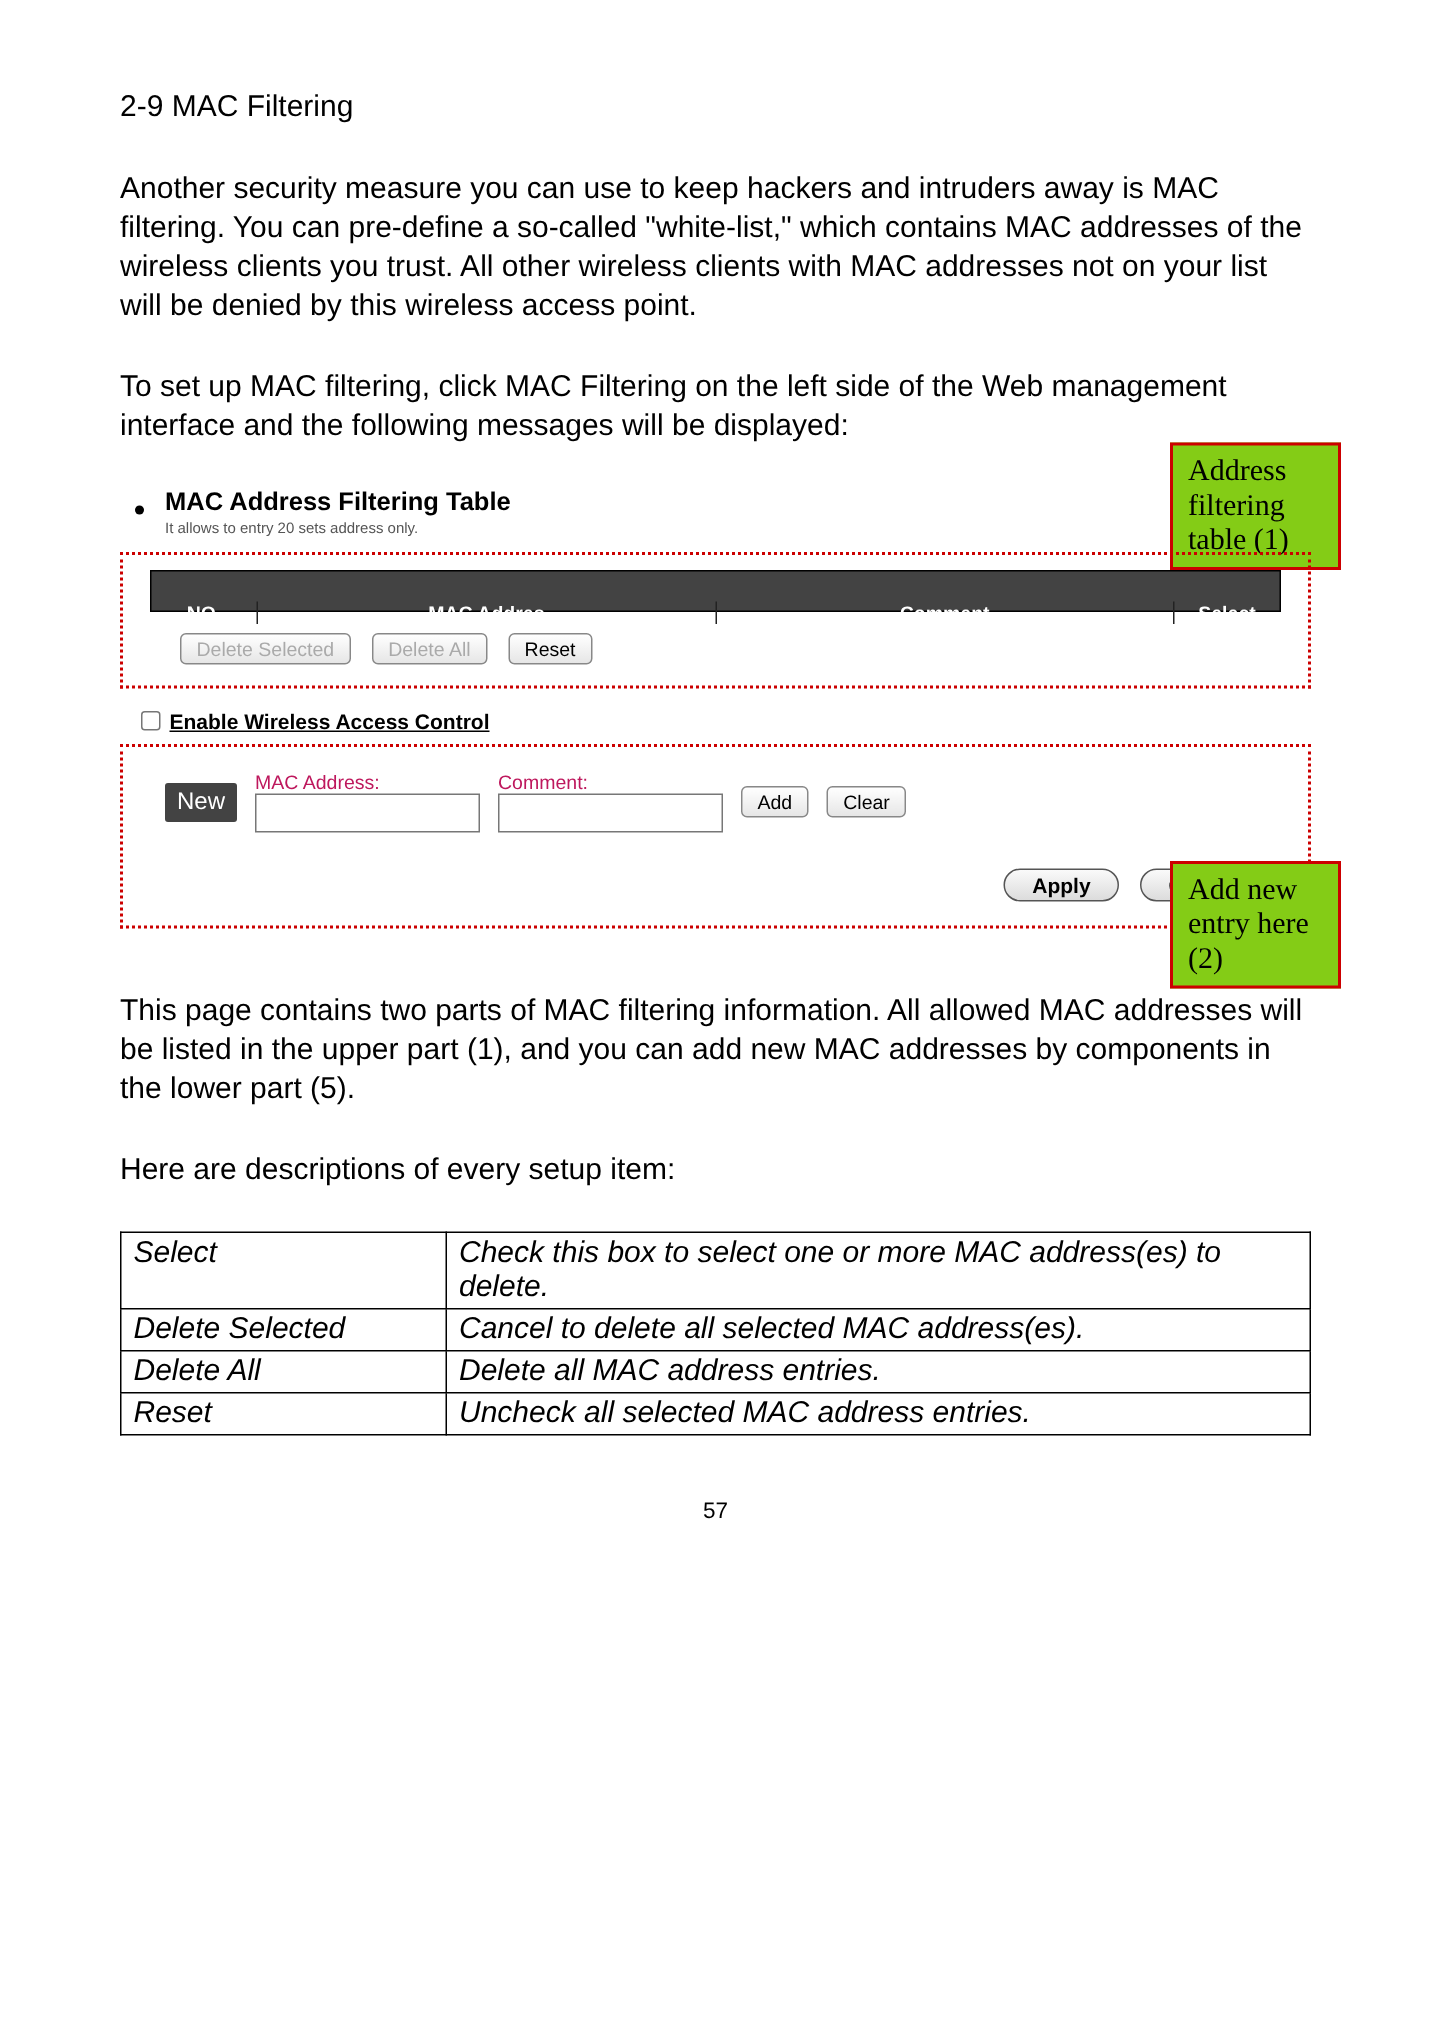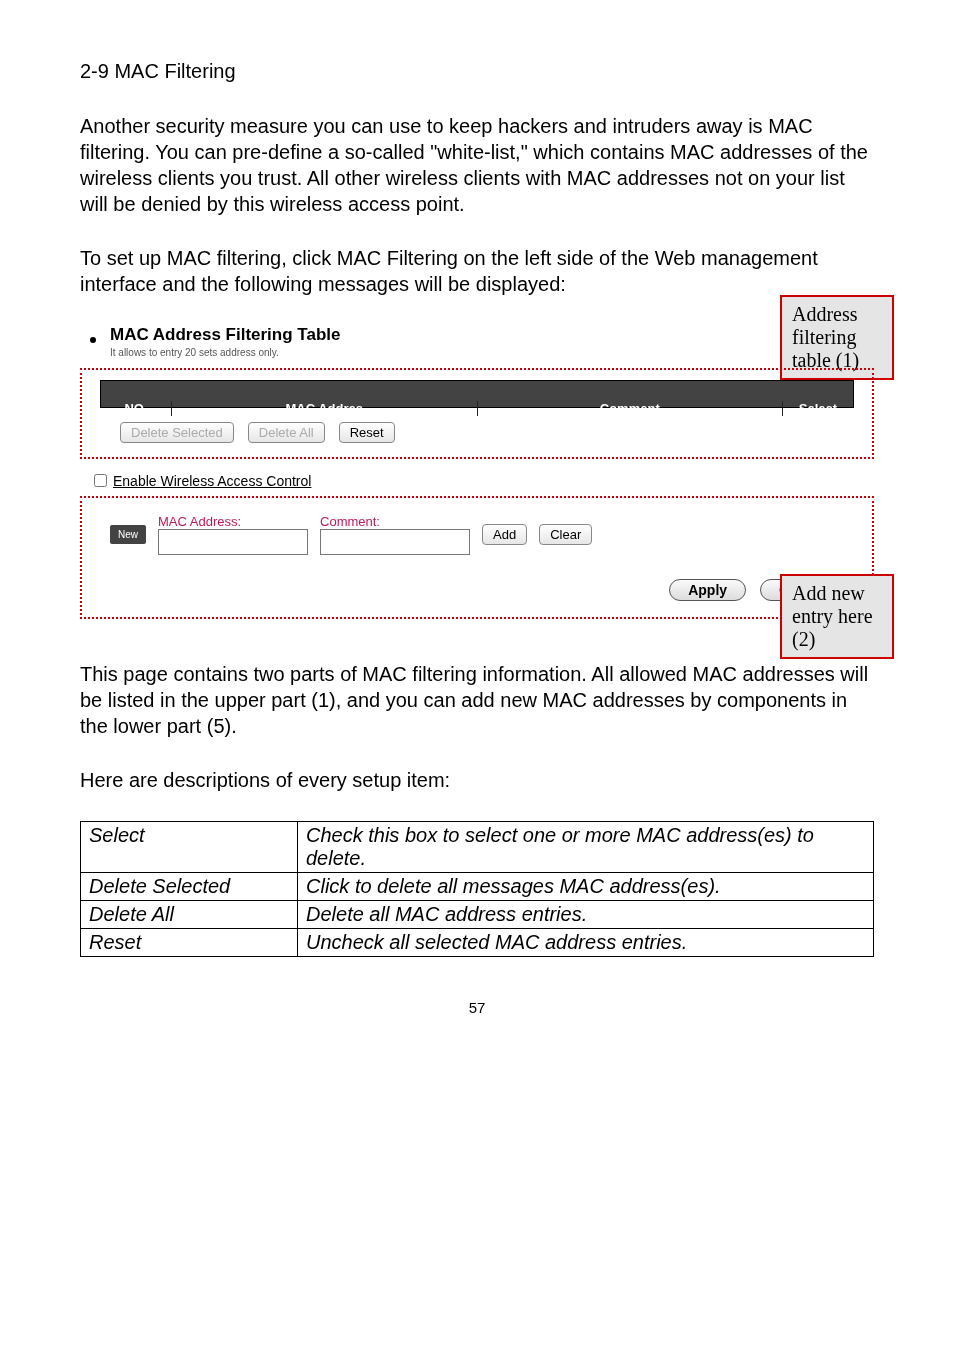--- a/index.html
+++ b/index.html
@@ -9,21 +9,21 @@
       padding: 60px 80px;
       width: 954px;
       box-sizing: border-box;
     }
     .heading { font-size: 20px; margin-bottom: 30px; }
     .paragraph { font-size: 20px; line-height: 1.3; margin-bottom: 28px; }
     .figure { position: relative; margin: 0; }
     .callout-box {
       position: absolute;
       border: 2px solid #c00;
-      background: #e5e5e5;
+      background: #84cc16;
       padding: 6px 10px;
       font-family: "Times New Roman", serif;
       font-size: 20px;
     }
     .callout-top { right: -20px; top: -30px; width: 90px; }
     .callout-bottom { right: -20px; bottom: -40px; width: 90px; }
 
     
     .filter-wrap { position: relative; }
     .ft-title { font-size: 17px; font-weight: bold; margin: 10px 0 2px 30px; }
@@ -43,24 +43,24 @@
       border: 1px solid #888;
       border-radius: 4px;
       padding: 2px 10px;
       font-size: 13px;
       font-family: "Trebuchet MS", Arial, sans-serif;
     }
     .winbtn.disabled { color: #aaa; }
 
     .enable-row { display: flex; align-items: center; margin: 0 0 6px 10px; font-size: 14px; }
     .enable-row input { margin-right: 6px; }
-    .enable-label { font-weight: normal; text-decoration: underline; }
+    .enable-label { font-weight: bold; text-decoration: underline; }
 
     .new-row { display: flex; align-items: center; gap: 12px; padding: 6px 10px; }
-    .new-row .tag { background: #434343; color: #fff; font-size: 10px; padding: 4px 8px; border-radius: 2px; }
+    .new-row .tag { background: #434343; color: #fff; font-size: 16px; padding: 4px 8px; border-radius: 2px; }
     .fld { display: flex; flex-direction: column; }
     .fld label { font-size: 13px; color: #be185d; }
     .fld input { border: 1px solid #777; height: 20px; padding: 2px 4px; width: 140px; }
 
     .apply-row { display: flex; justify-content: flex-end; gap: 14px; padding: 18px 10px 6px; }
     .pillbtn {
       background: linear-gradient(#fafafa,#dcdcdc);
       border: 1px solid #555;
       border-radius: 16px;
       padding: 2px 18px;
@@ -144,21 +144,21 @@
 <div class="paragraph">Here are descriptions of every setup item:</div>
 
 <table class="info-table">
   <tbody>
       <tr>
     <td class="col1">Select</td>
     <td>Check this box to select one or more MAC address(es) to delete.</td>
   </tr>
   <tr>
     <td class="col1">Delete Selected</td>
-    <td>Click to delete all messages MAC address(es).</td>
+    <td>Cancel to delete all selected MAC address(es).</td>
   </tr>
   <tr>
     <td class="col1">Delete All</td>
     <td>Delete all MAC address entries.</td>
   </tr>
   <tr>
     <td class="col1">Reset</td>
     <td>Uncheck all selected MAC address entries.</td>
   </tr>
 </tbody>

